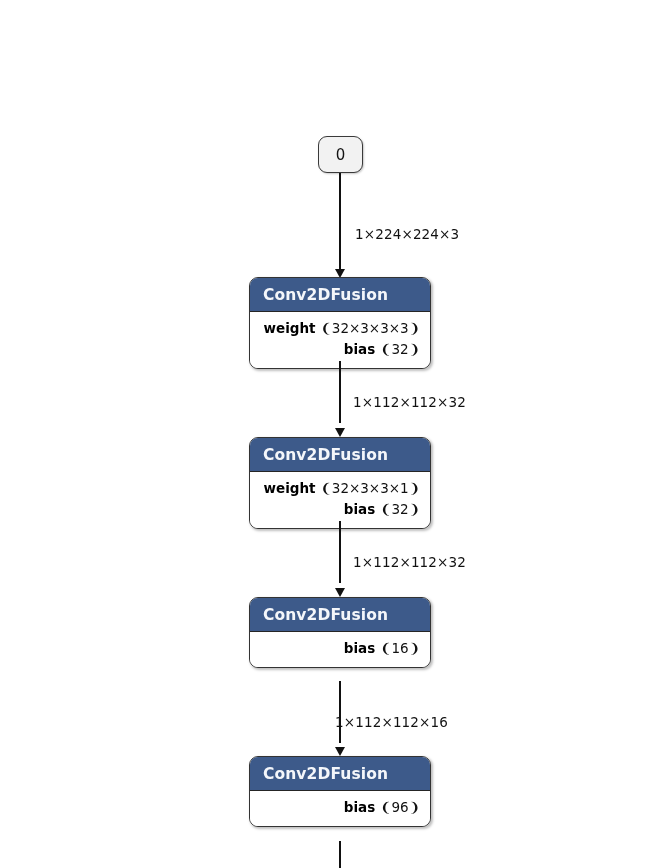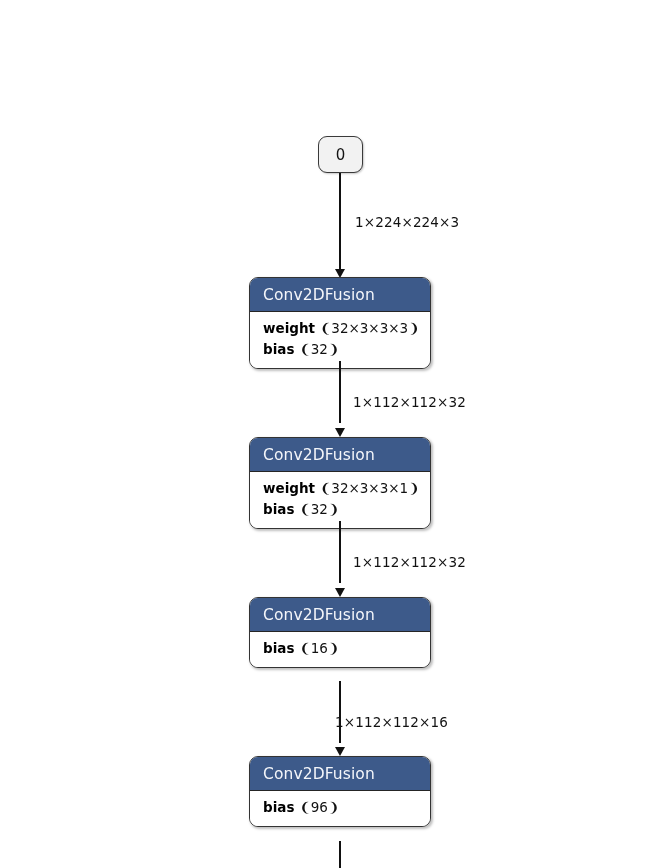--- a/index.html
+++ b/index.html
@@ -50,35 +50,36 @@
     box-shadow: 1.5px 1.5px 2.5px rgba(0,0,0,0.25);
   }
   .op-header {
     box-sizing: border-box;
     height: 34px;
     line-height: 34px;
     padding: 0 0 0 13px;
     background: #3d5a8a;
     color: #f4f6fa;
     font-size: 15.5px;
-    font-weight: 400;
+    font-weight: 700;
     letter-spacing: 0.1px;
     white-space: nowrap;
     border-bottom: 1.4px solid #252525;
   }
   .op-body {
     box-sizing: border-box;
     padding: 6px 10px 8px 13px;
     background: #ffffff;
   }
   .attr-row {
     font-size: 13.5px;
     line-height: 21px;
     color: #111111;
     white-space: nowrap;
+    text-align: right;
   }
   .attr-key {
     font-weight: bold;
     color: #000000;
   }
   .attr-val {
     font-weight: 400;
     color: #111111;
     margin-left: 5px;
   }
@@ -109,21 +110,21 @@
 <body>
 
 <div id="graph-canvas">
 
   <div class="io-node" style="left:318px; top:136px; width:45px; height:37px;">
     <span>0</span>
   </div>
 
   <div class="edge-line" style="left:339px; top:173px; height:100px;"></div>
   <div class="edge-arrow" style="left:334.5px; top:269px;"></div>
-  <div class="edge-label" style="left:355px; top:214px;">1×224×224×3</div>
+  <div class="edge-label" style="left:355px; top:226px;">1×224×224×3</div>
 
   <div class="op-node" style="left:249px; top:277px;">
     <div class="op-header">Conv2DFusion</div>
     <div class="op-body">
       <div class="attr-row">
         <span class="attr-key">weight</span><span class="attr-val">❨32×3×3×3❩</span>
       </div>
       <div class="attr-row">
         <span class="attr-key">bias</span><span class="attr-val">❨32❩</span>
       </div>

